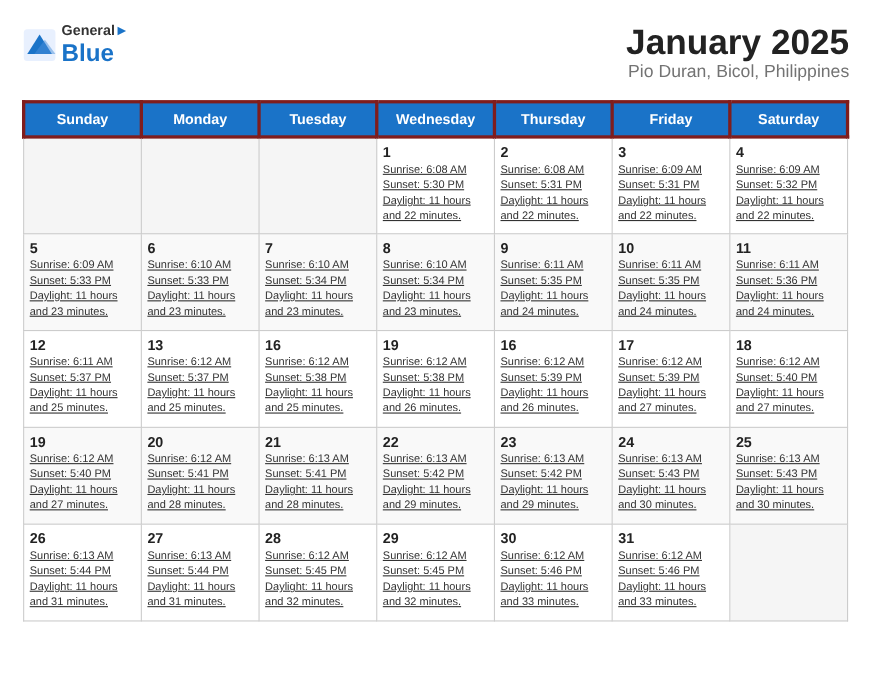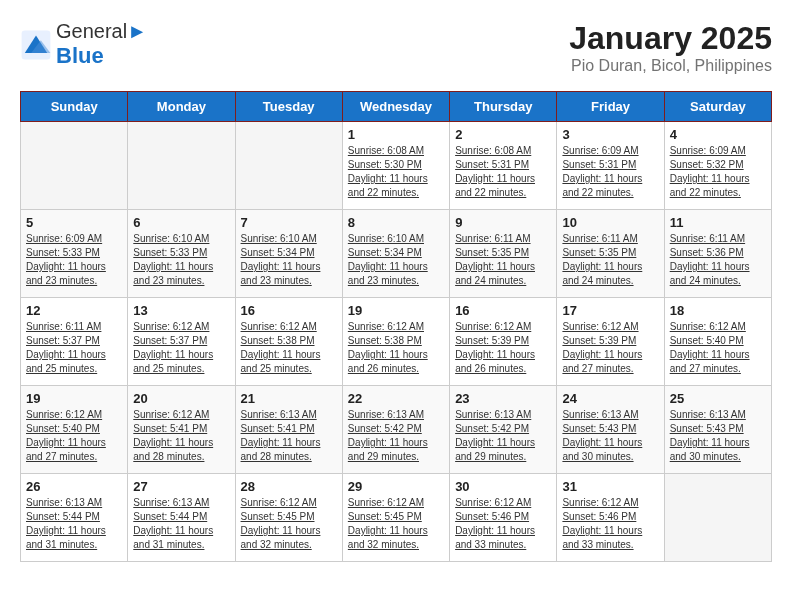--- a/index.html
+++ b/index.html
@@ -43,21 +43,21 @@
       border-collapse: collapse;
       table-layout: fixed;
     }
     thead tr th {
       background-color: #1a73c8;
       color: #fff;
       text-align: center;
       padding: 7px 4px;
       font-size: 13px;
       font-weight: bold;
-      border: 1px solid #7f1d1d;
+      border: 3px solid #7f1d1d;
     }
     tbody tr td {
       vertical-align: top;
       border: 1px solid #ccc;
       padding: 5px 5px 5px 5px;
       font-size: 11px;
       color: #333;
       height: 88px;
       background: #fff;
     }
@@ -85,21 +85,21 @@
 <body>
 
 <div class="header">
   <div class="logo">
     <svg class="logo-icon" viewBox="0 0 40 40">
       <rect x="2" y="2" width="36" height="36" rx="4" fill="#e8f0fe"></rect>
       <polygon points="20,8 34,30 6,30" fill="#1a73c8"></polygon>
       <polygon points="26,14 38,30 14,30" fill="#4a90d9" opacity="0.5"></polygon>
     </svg>
     <div>
-      <div style="font-size:20px;font-weight:normal;color:#333;">General<span style="color:#1a73c8;">►</span></div>
+      <div style="font-size:13px;font-weight:bold;color:#333;">General<span style="color:#1a73c8;">►</span></div>
       <div style="font-size:22px;font-weight:bold;color:#1a73c8;">Blue</div>
     </div>
   </div>
   <div class="title-block">
     <h1>January 2025</h1>
     <h2>Pio Duran, Bicol, Philippines</h2>
   </div>
 </div>
 
 <table>

